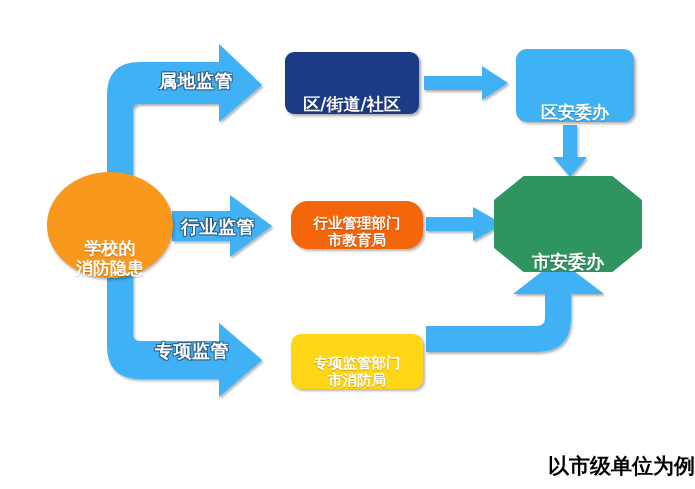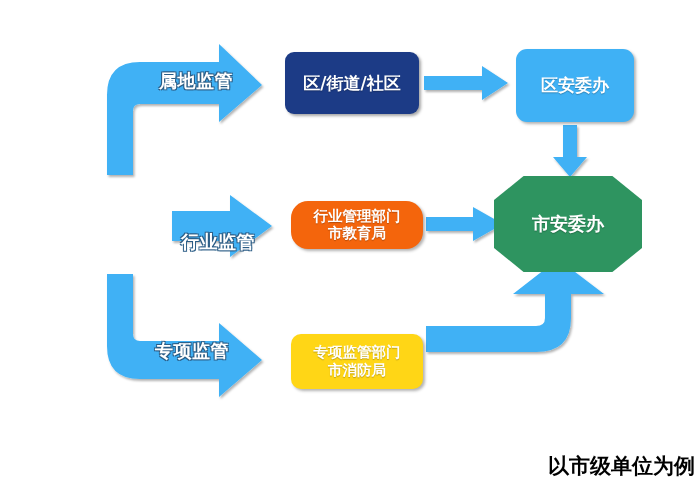--- a/index.html
+++ b/index.html
@@ -5,21 +5,21 @@
 <style>
   html,body{margin:0;padding:0;}
   body{
     width:695px;height:489px;background:#ffffff;position:relative;overflow:hidden;
     font-family:"DejaVu Sans","Liberation Sans",sans-serif;
   }
   #stage{position:absolute;left:0;top:0;width:695px;height:489px;}
   .svg-layer{position:absolute;left:0;top:0;width:695px;height:489px;}
 
   .node{
-    position:absolute;display:flex;align-items:center;justify-content:center;
+    position:absolute;display:flex;align-items:flex-end;justify-content:center;
     text-align:center;color:#ffffff;font-weight:bold;line-height:1.18;
     box-sizing:border-box;white-space:pre-line;
     text-shadow:0 1px 1px rgba(0,0,0,0.25);
   }
 
   
   .n-source{
     left:47px;top:172px;width:126px;height:106px;border-radius:50%;
     background:#F8981D;font-size:17px;
     box-shadow:1px 2px 3px rgba(0,0,0,0.30);
@@ -56,21 +56,21 @@
     filter:drop-shadow(2px 2px 2px rgba(0,0,0,0.30));
   }
 
   .edge-label{
     position:absolute;color:#ffffff;font-weight:bold;font-size:18px;
     letter-spacing:0.5px;white-space:nowrap;
     text-shadow:-1px -1px 0 #2b5d86, 1px -1px 0 #2b5d86,
                 -1px 1px 0 #2b5d86, 1px 1px 0 #2b5d86;
   }
   .lbl-local{left:159px;top:69px;}
-  .lbl-industry{left:181px;top:230px;}
+  .lbl-industry{left:181px;top:215px;}
   .lbl-special{left:155px;top:339px;}
 
   .caption{
     position:absolute;left:0;top:452px;width:695px;text-align:right;
     color:#000000;font-weight:bold;font-size:21px;
     font-family:"DejaVu Sans","Liberation Sans",sans-serif;
   }
 </style>
 </head>
 <body>
@@ -153,20 +153,24 @@
          L604,294
          L558,259
          L513,294
          L545,294
          L545,318
          Q545,326 536,326
          L426,326
          Z"></path>
   </svg>
 
+  <div class="node n-source">
+    <span>学校的
+消防隐患</span>
+  </div>
 
   <div class="node n-district">
     <span>区/街道/社区</span>
   </div>
 
   <div class="node n-dist-office">
     <span>区安委办</span>
   </div>
 
   <div class="node n-industry">

